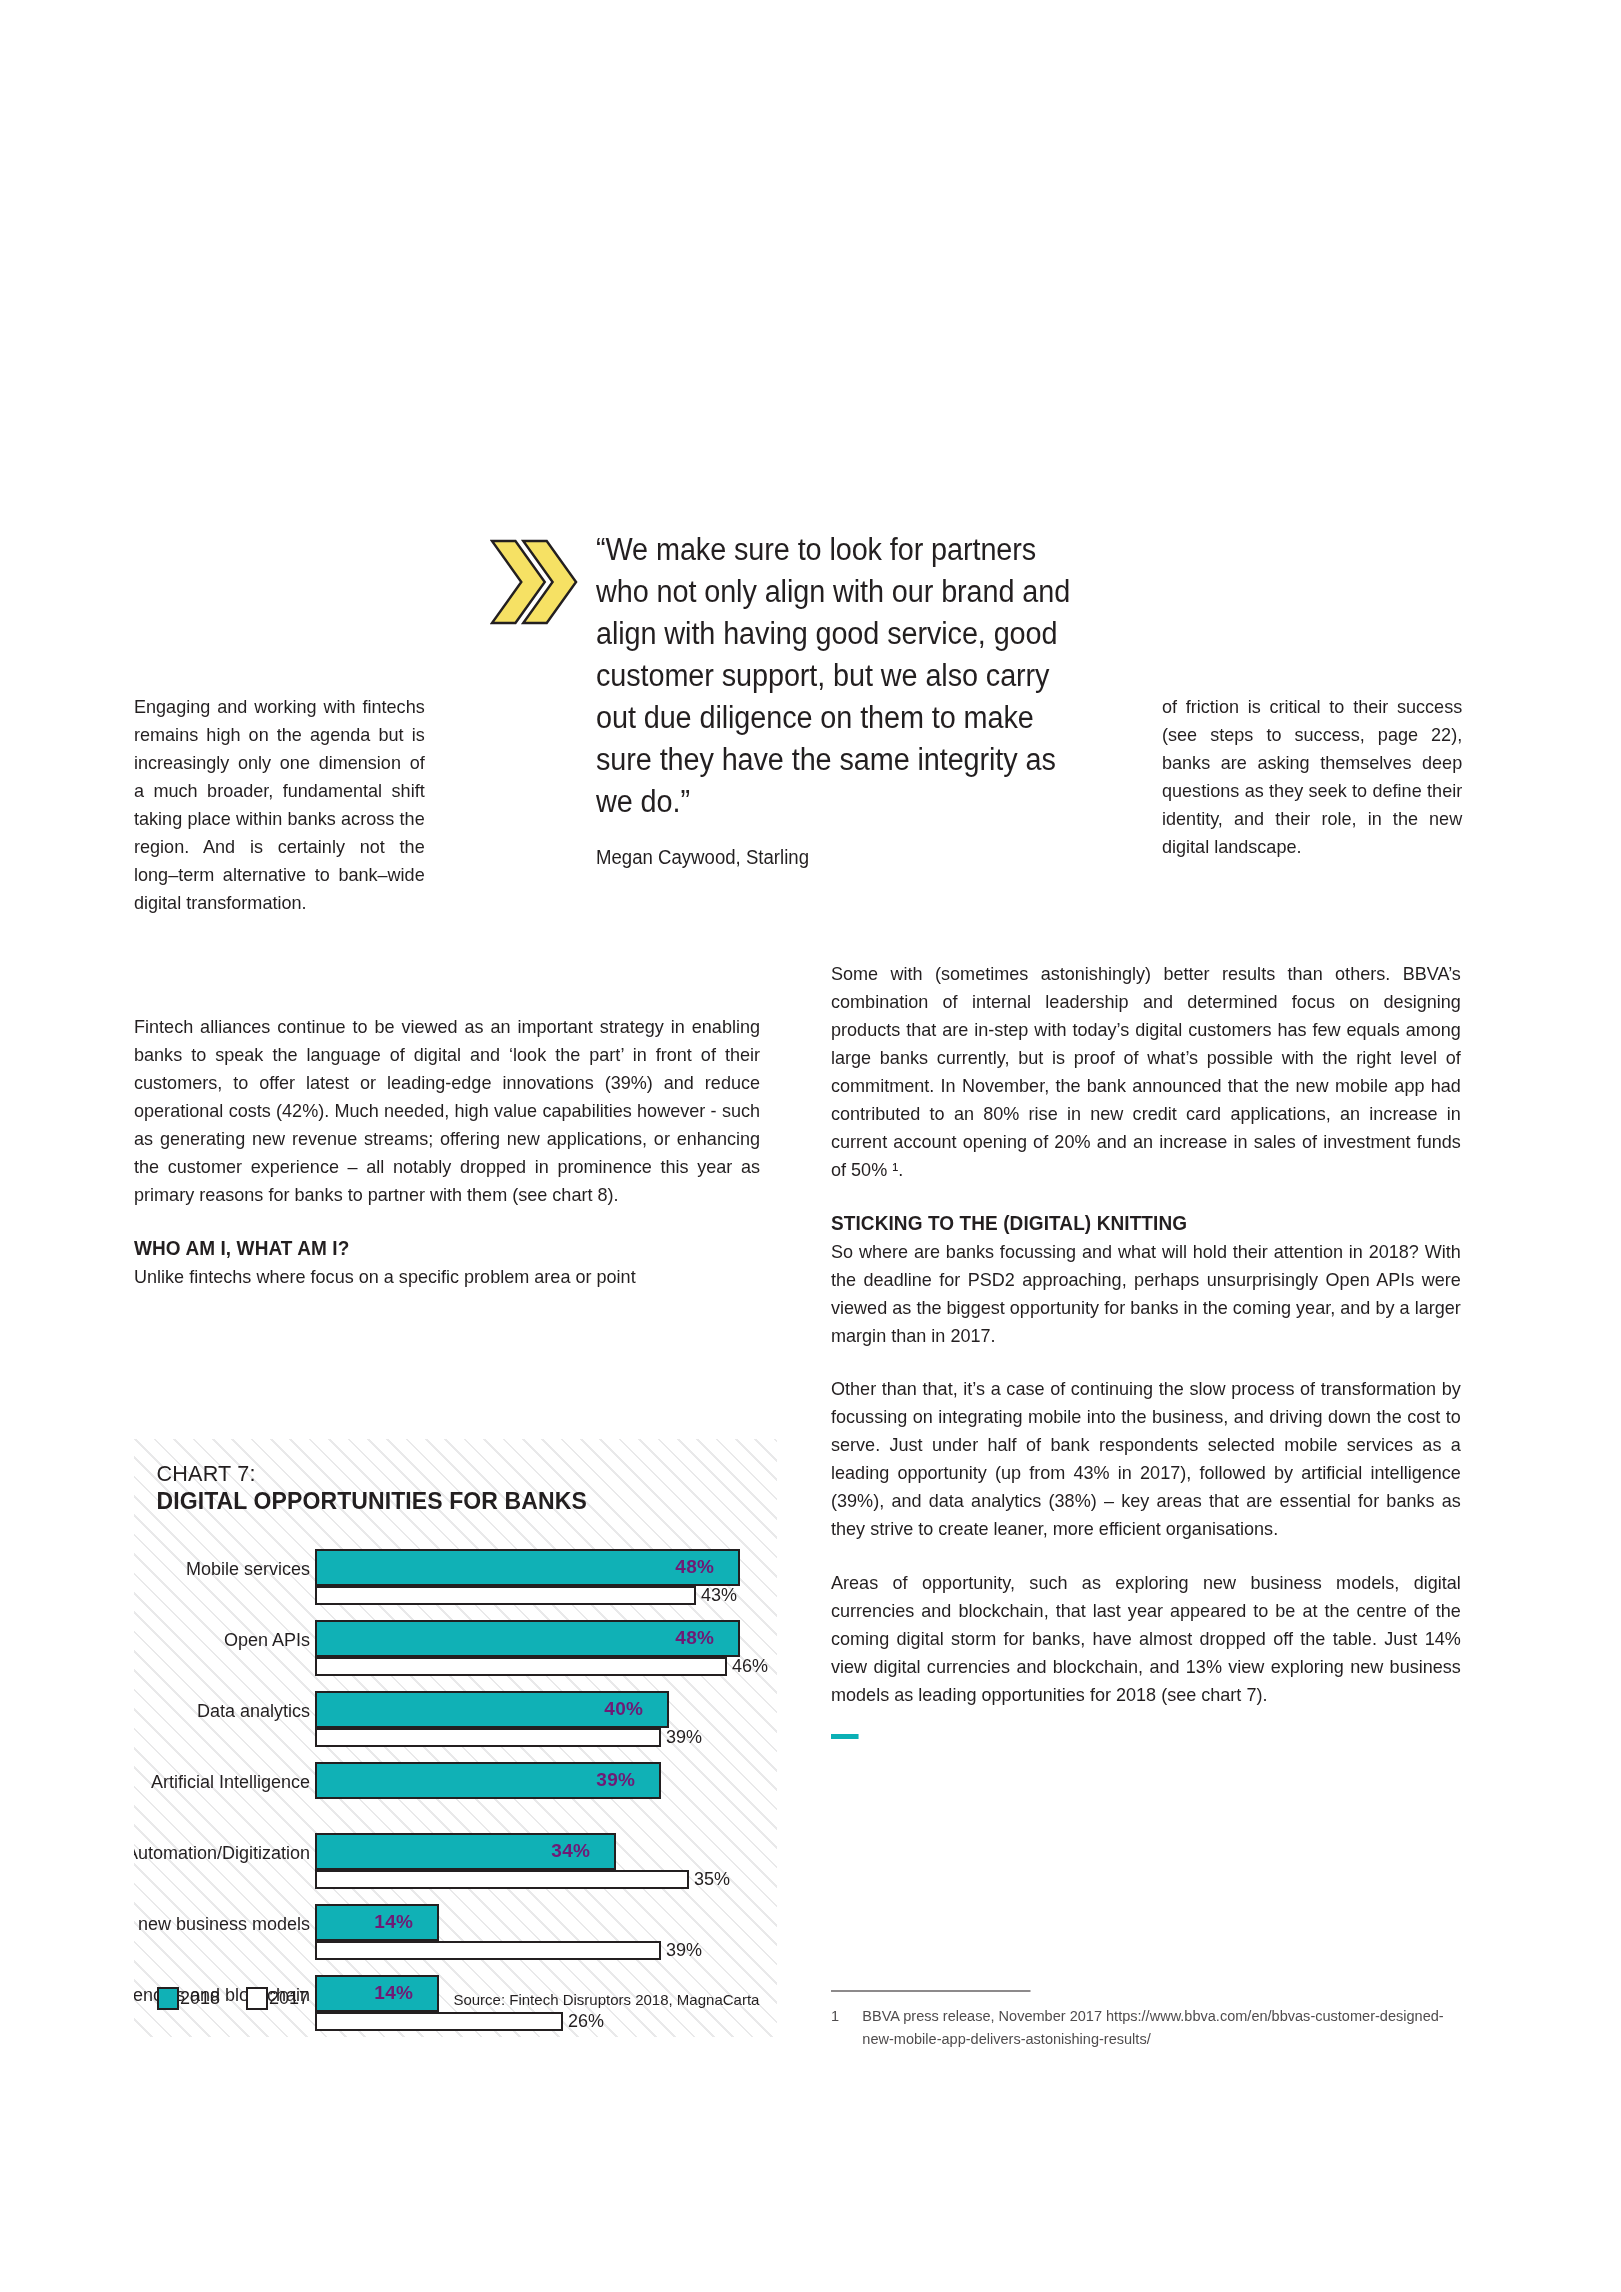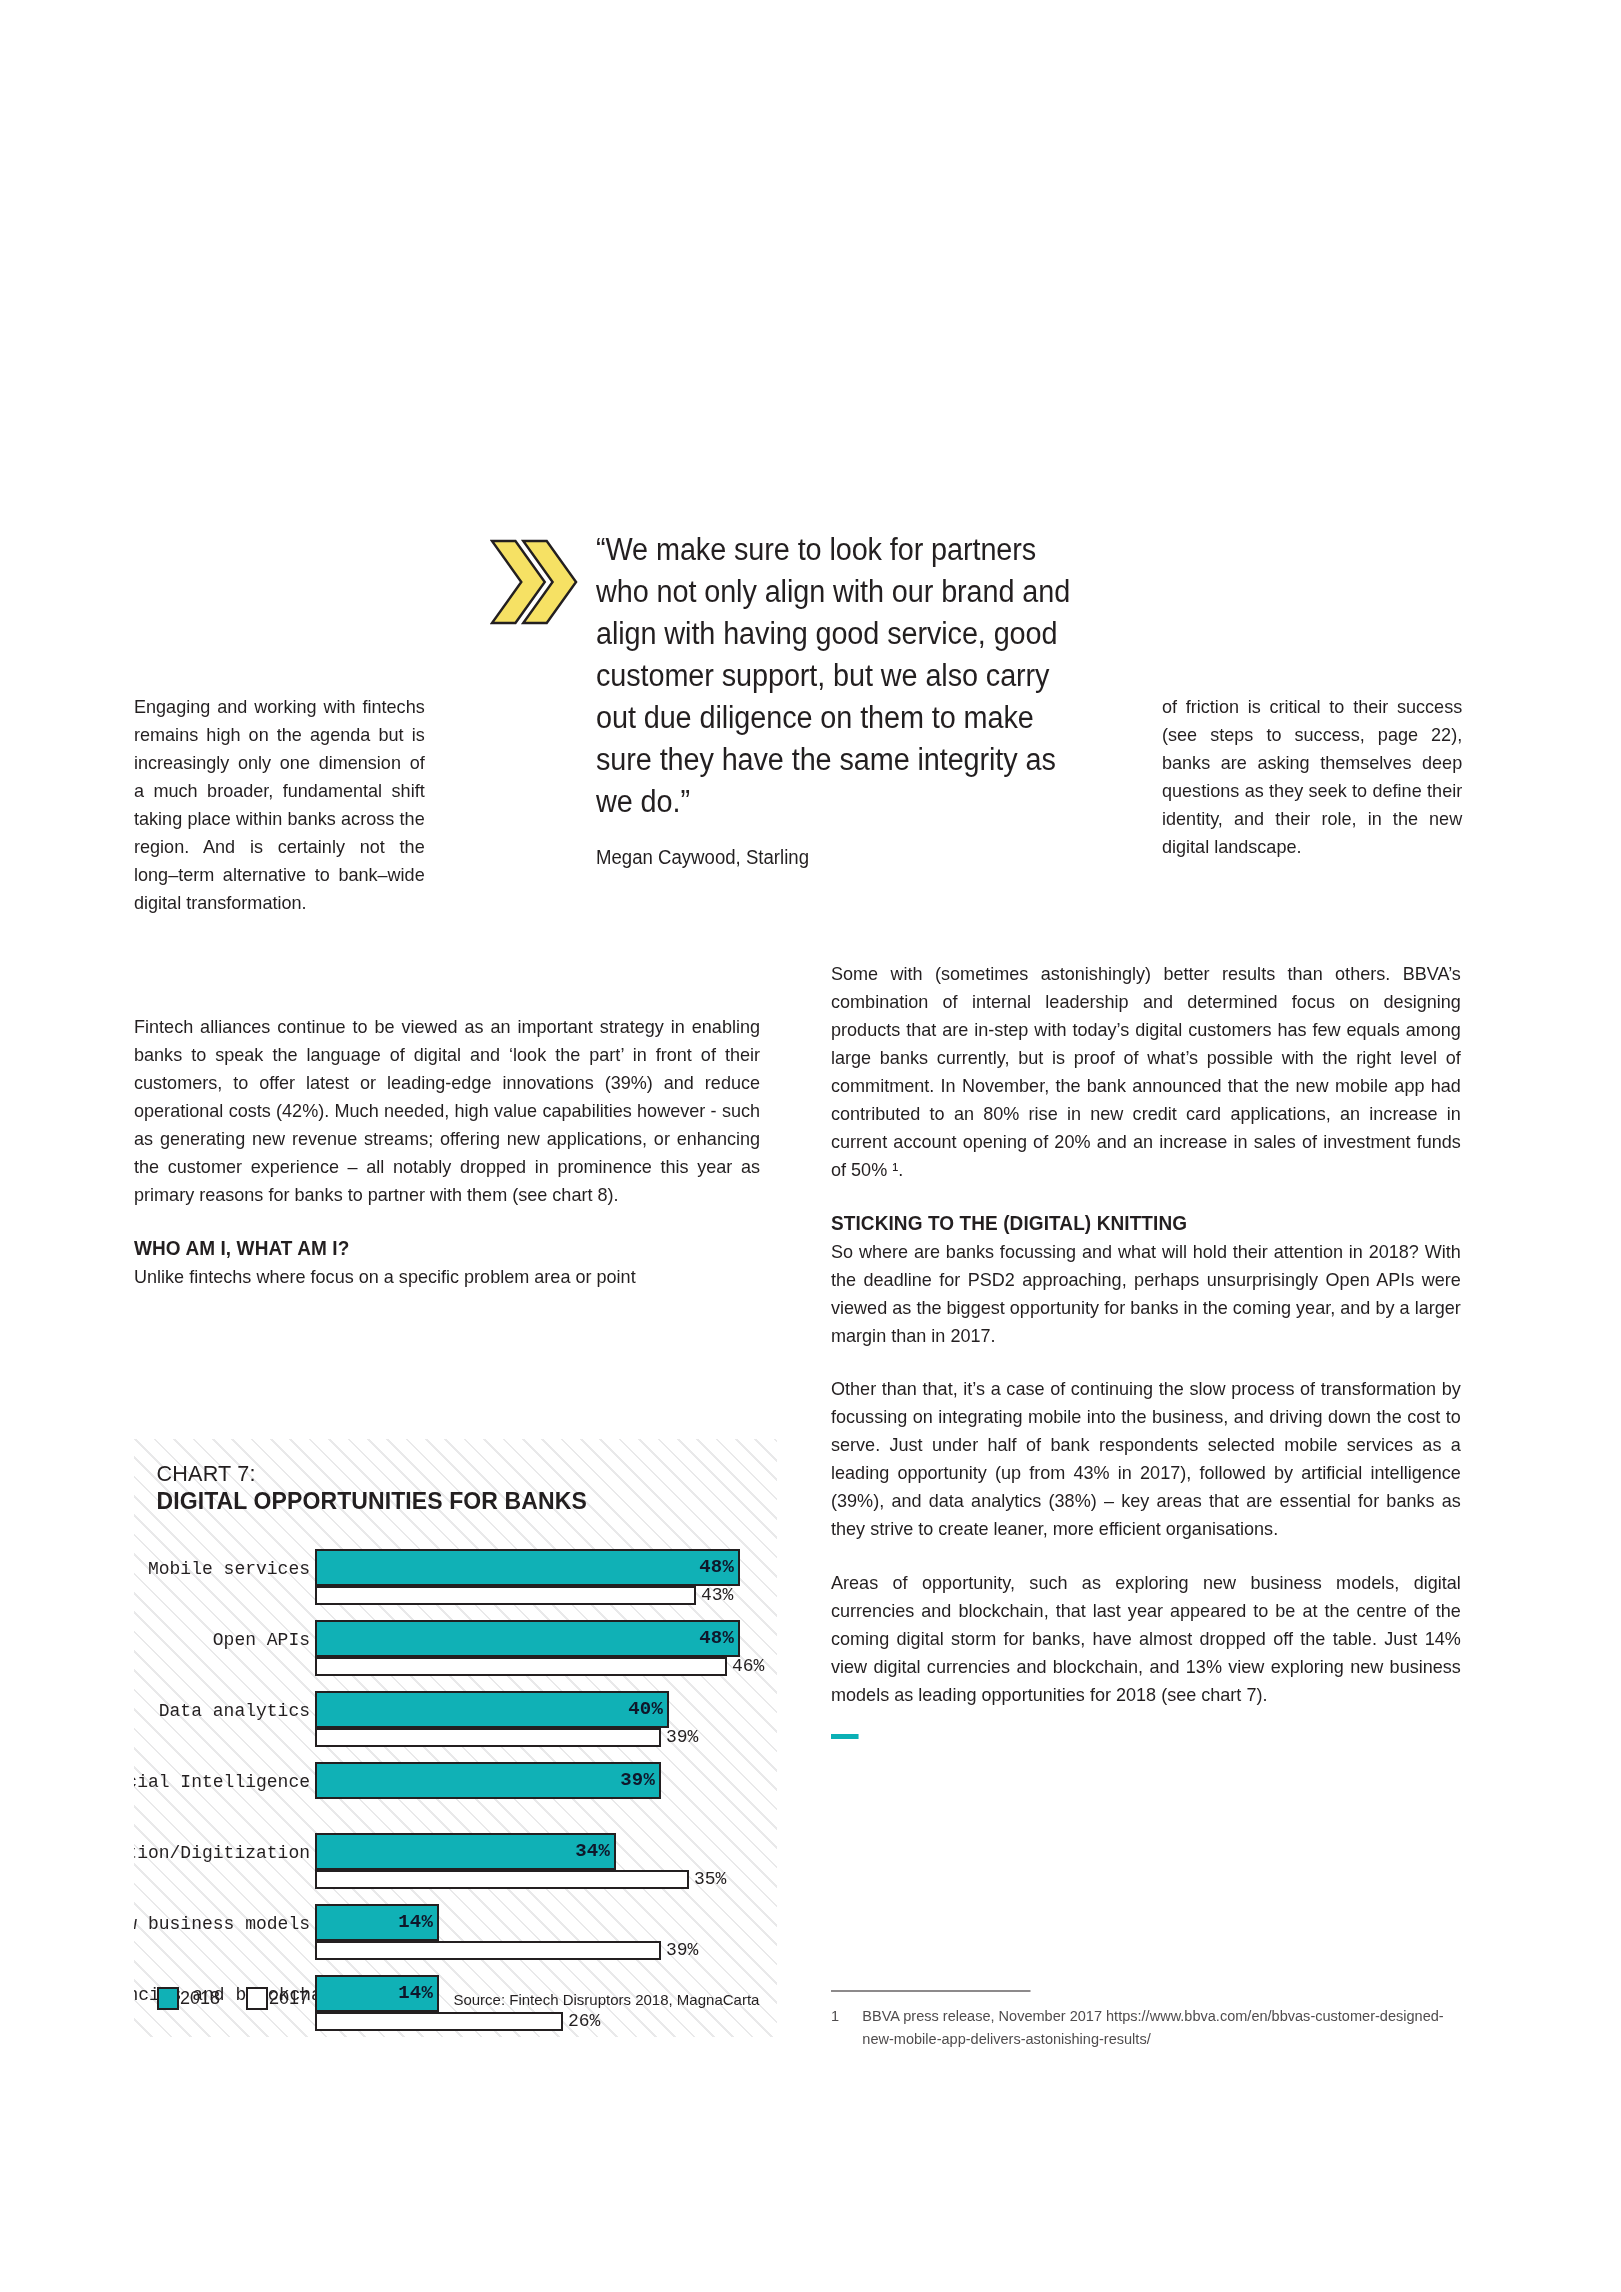--- a/index.html
+++ b/index.html
@@ -192,21 +192,20 @@
     font-weight: 700;
     letter-spacing: 0.1px;
     color: #231f20;
   }
 
   .bars {
     position: absolute;
     left: 0;
     top: 106px;
     width: 643px;
-    font-family: Liberation Mono, monospace;
   }
   .bar-row {
     position: relative;
     height: 71px;
   }
   .bar-cat {
     position: absolute;
     right: 467px;
     width: 323px;
     text-align: right;
@@ -227,24 +226,24 @@
     position: absolute;
     left: 0;
     top: 3.9px;
     height: 37px;
     background: #10b1b6;
     border: 2.2px solid #231f20;
     box-sizing: border-box;
   }
   .bar-2018 .val {
     position: absolute;
-    right: 4px;
+    right: 24px;
     top: 50%;
     transform: translateY(-50%);
-    color: #0f172a;
+    color: #701a75;
     font-size: 19px;
     font-weight: 700;
     letter-spacing: 0.2px;
   }
   .bar-2017 {
     position: absolute;
     left: 0;
     top: 41px;
     height: 18.6px;
     background: #ffffff;

